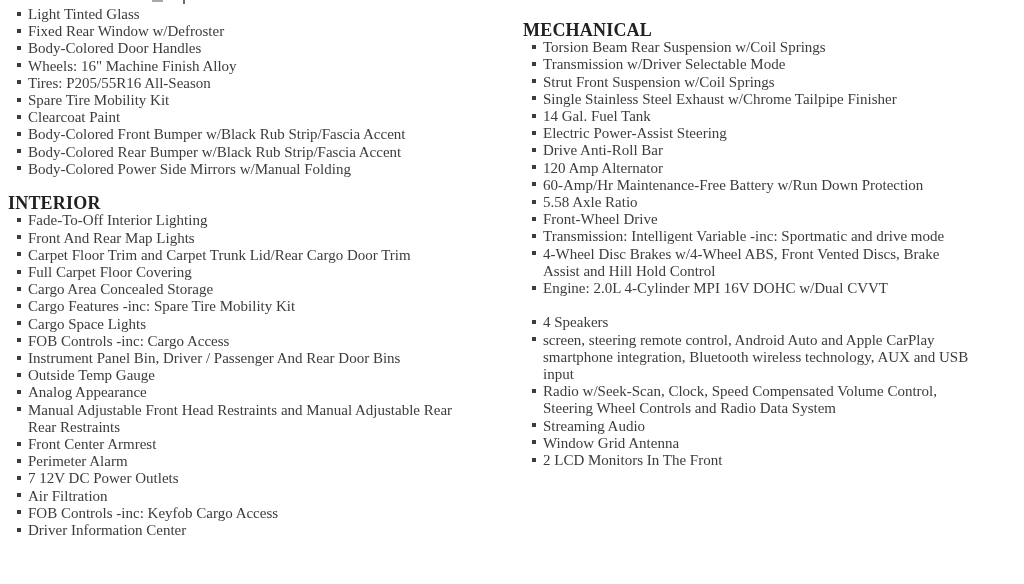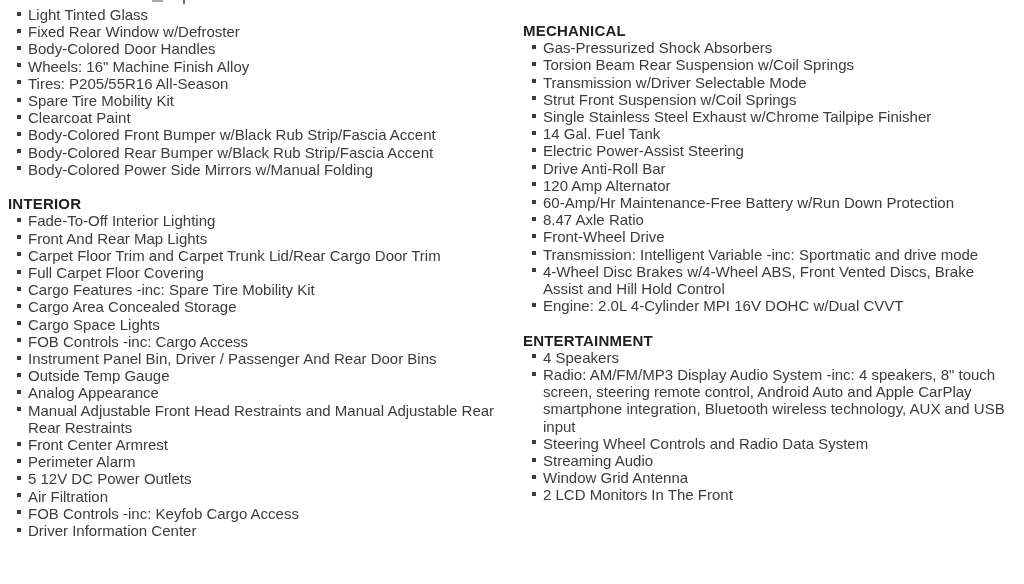--- a/index.html
+++ b/index.html
@@ -8,28 +8,28 @@
     --heading-text:#212121;
     --bullet:#3c3c3c;
   }
   html,body{margin:0;padding:0;}
   body{
     width:1024px;height:584px;
     background:var(--bg);
     overflow:hidden;position:relative;
     font-family:"Liberation Sans",sans-serif;
   }
-  #sheet{position:absolute;inset:0;width:1024px;height:492px;}
+  #sheet{position:absolute;inset:0;width:1024px;height:492px;font-family:Liberation Serif, serif;}
   .col{position:absolute;}
   .col-0{left:8px;top:6px;width:494px;}
   .col-1{left:523px;top:22px;width:496px;}
   .sec + .sec{margin-top:17.2px;}
   .sec h2{
     margin:0;padding:0;
-    font-size:15px;font-weight:bold;line-height:17.2px;
+    font-size:18px;font-weight:bold;line-height:17.2px;
     color:var(--heading-text);
     letter-spacing:0.2px;
   }
   .sec ul{margin:0;padding:0;list-style:none;}
   .sec li{
     position:relative;
     padding-left:20px;
     font-size:15px;line-height:17.2px;
     color:var(--body-text);
     max-width:470px;
@@ -111,25 +111,25 @@
             <li>
               <span class="bullet"></span>
               <div class="line">Carpet Floor Trim and Carpet Trunk Lid/Rear Cargo Door Trim</div>
             </li>
             <li>
               <span class="bullet"></span>
               <div class="line">Full Carpet Floor Covering</div>
             </li>
             <li>
               <span class="bullet"></span>
+              <div class="line">Cargo Area Concealed Storage</div>
+            </li>
+            <li>
+              <span class="bullet"></span>
               <div class="line">Cargo Features -inc: Spare Tire Mobility Kit</div>
-            </li>
-            <li>
-              <span class="bullet"></span>
-              <div class="line">Cargo Area Concealed Storage</div>
             </li>
             <li>
               <span class="bullet"></span>
               <div class="line">Cargo Space Lights</div>
             </li>
             <li>
               <span class="bullet"></span>
               <div class="line">FOB Controls -inc: Cargo Access</div>
             </li>
             <li>
@@ -152,21 +152,21 @@
             <li>
               <span class="bullet"></span>
               <div class="line">Front Center Armrest</div>
             </li>
             <li>
               <span class="bullet"></span>
               <div class="line">Perimeter Alarm</div>
             </li>
             <li>
               <span class="bullet"></span>
-              <div class="line">5 12V DC Power Outlets</div>
+              <div class="line">7 12V DC Power Outlets</div>
             </li>
             <li>
               <span class="bullet"></span>
               <div class="line">Air Filtration</div>
             </li>
             <li>
               <span class="bullet"></span>
               <div class="line">FOB Controls -inc: Keyfob Cargo Access</div>
             </li>
             <li>
@@ -175,24 +175,20 @@
             </li>
           </ul>
         </section>
       </div>
       <div class="col col-1">
         <section class="sec">
           <h2>MECHANICAL</h2>
           <ul>
             <li>
               <span class="bullet"></span>
-              <div class="line">Gas-Pressurized Shock Absorbers</div>
-            </li>
-            <li>
-              <span class="bullet"></span>
               <div class="line">Torsion Beam Rear Suspension w/Coil Springs</div>
             </li>
             <li>
               <span class="bullet"></span>
               <div class="line">Transmission w/Driver Selectable Mode</div>
             </li>
             <li>
               <span class="bullet"></span>
               <div class="line">Strut Front Suspension w/Coil Springs</div>
             </li>
@@ -215,21 +211,21 @@
             <li>
               <span class="bullet"></span>
               <div class="line">120 Amp Alternator</div>
             </li>
             <li>
               <span class="bullet"></span>
               <div class="line">60-Amp/Hr Maintenance-Free Battery w/Run Down Protection</div>
             </li>
             <li>
               <span class="bullet"></span>
-              <div class="line">8.47 Axle Ratio</div>
+              <div class="line">5.58 Axle Ratio</div>
             </li>
             <li>
               <span class="bullet"></span>
               <div class="line">Front-Wheel Drive</div>
             </li>
             <li>
               <span class="bullet"></span>
               <div class="line">Transmission: Intelligent Variable -inc: Sportmatic and drive mode</div>
             </li>
             <li>
@@ -237,35 +233,34 @@
               <div class="line">4-Wheel Disc Brakes w/4-Wheel ABS, Front Vented Discs, Brake</div>
               <div class="line">Assist and Hill Hold Control</div>
             </li>
             <li>
               <span class="bullet"></span>
               <div class="line">Engine: 2.0L 4-Cylinder MPI 16V DOHC w/Dual CVVT</div>
             </li>
           </ul>
         </section>
         <section class="sec">
-          <h2>ENTERTAINMENT</h2>
           <ul>
             <li>
               <span class="bullet"></span>
               <div class="line">4 Speakers</div>
             </li>
             <li>
               <span class="bullet"></span>
-              <div class="line">Radio: AM/FM/MP3 Display Audio System -inc: 4 speakers, 8" touch</div>
               <div class="line">screen, steering remote control, Android Auto and Apple CarPlay</div>
               <div class="line">smartphone integration, Bluetooth wireless technology, AUX and USB</div>
               <div class="line">input</div>
             </li>
             <li>
               <span class="bullet"></span>
+              <div class="line">Radio w/Seek-Scan, Clock, Speed Compensated Volume Control,</div>
               <div class="line">Steering Wheel Controls and Radio Data System</div>
             </li>
             <li>
               <span class="bullet"></span>
               <div class="line">Streaming Audio</div>
             </li>
             <li>
               <span class="bullet"></span>
               <div class="line">Window Grid Antenna</div>
             </li>

